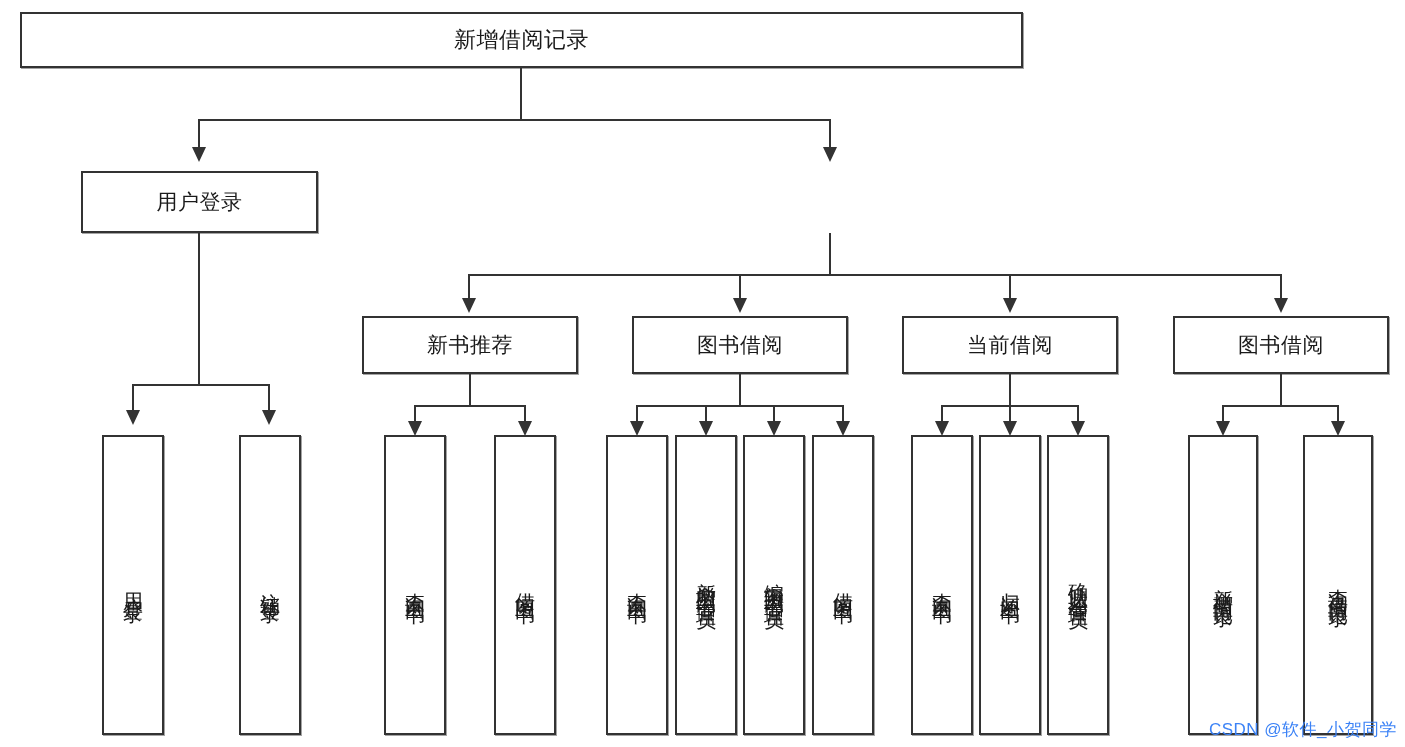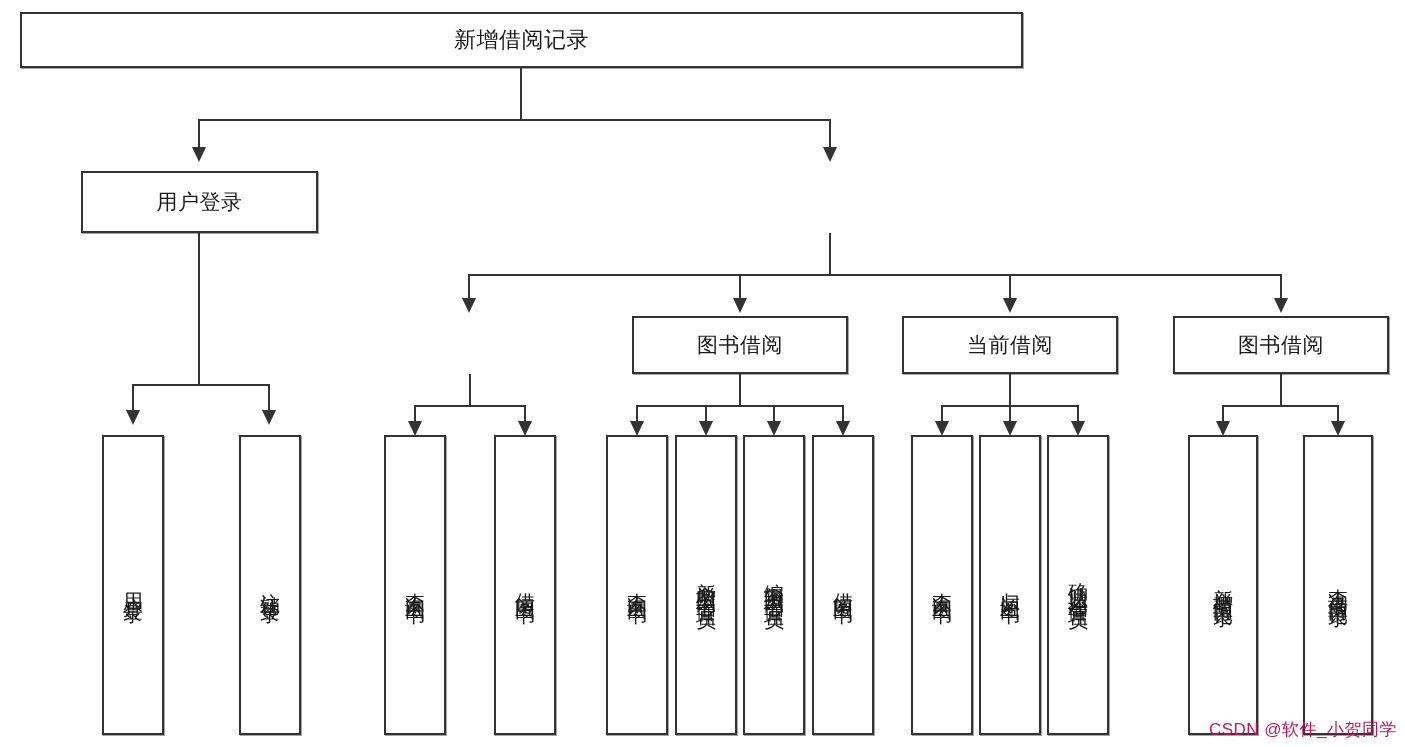--- a/index.html
+++ b/index.html
@@ -71,21 +71,21 @@
     height: 0;
     border-left: 7px solid transparent;
     border-right: 7px solid transparent;
     border-top: 15px solid #333333;
   }
   .watermark {
     position: absolute;
     right: 8px;
     bottom: 6px;
     font-size: 17px;
-    color: #be185d;
+    color: #3b82f6;
     letter-spacing: 0.5px;
     user-select: none;
     white-space: nowrap;
   }
 </style>
 </head>
 <body>
 
 <div id="canvas">
 
@@ -117,20 +117,23 @@
   <div class="hline" style="left:468px; top:274px; width:814px; height:2px;"></div>
   <div class="vline" style="left:468px; top:274px; width:2px; height:26px;"></div>
   <div class="arrow" style="left:462px; top:298px;"></div>
   <div class="vline" style="left:739px; top:274px; width:2px; height:26px;"></div>
   <div class="arrow" style="left:733px; top:298px;"></div>
   <div class="vline" style="left:1009px; top:274px; width:2px; height:26px;"></div>
   <div class="arrow" style="left:1003px; top:298px;"></div>
   <div class="vline" style="left:1280px; top:274px; width:2px; height:26px;"></div>
   <div class="arrow" style="left:1274px; top:298px;"></div>
 
+  <div class="node horiz" style="left:362px; top:316px; width:216px; height:58px;">
+    <span class="lbl">新书推荐</span>
+  </div>
   <div class="node horiz" style="left:902px; top:316px; width:216px; height:58px;">
     <span class="lbl">当前借阅</span>
   </div>
   <div class="node horiz" style="left:632px; top:316px; width:216px; height:58px;">
     <span class="lbl">图书借阅</span>
   </div>
   <div class="node horiz" style="left:1173px; top:316px; width:216px; height:58px;">
     <span class="lbl">图书借阅</span>
   </div>
 

